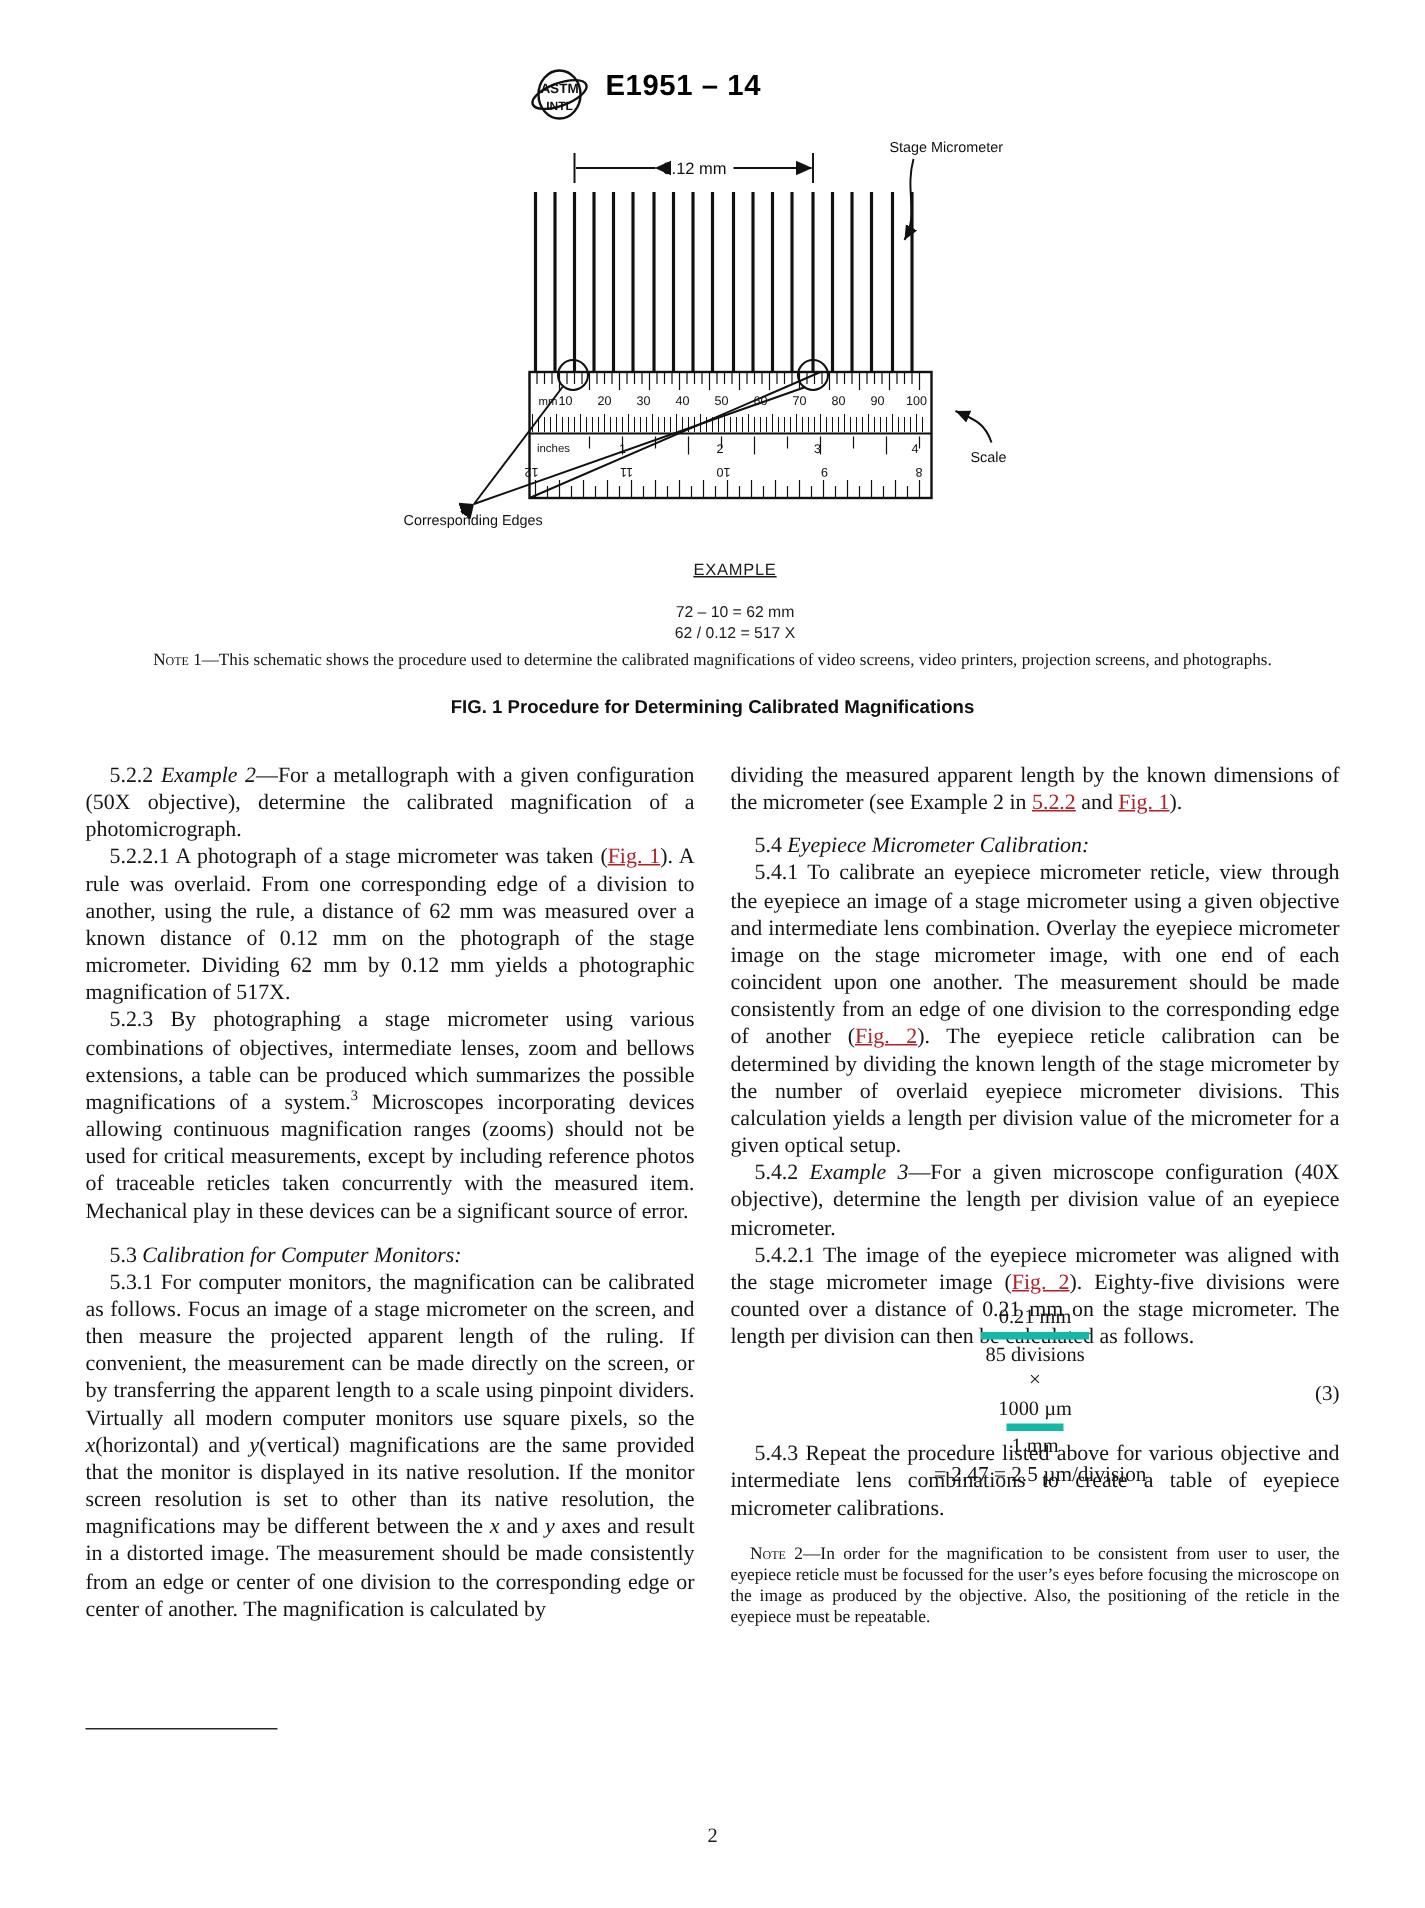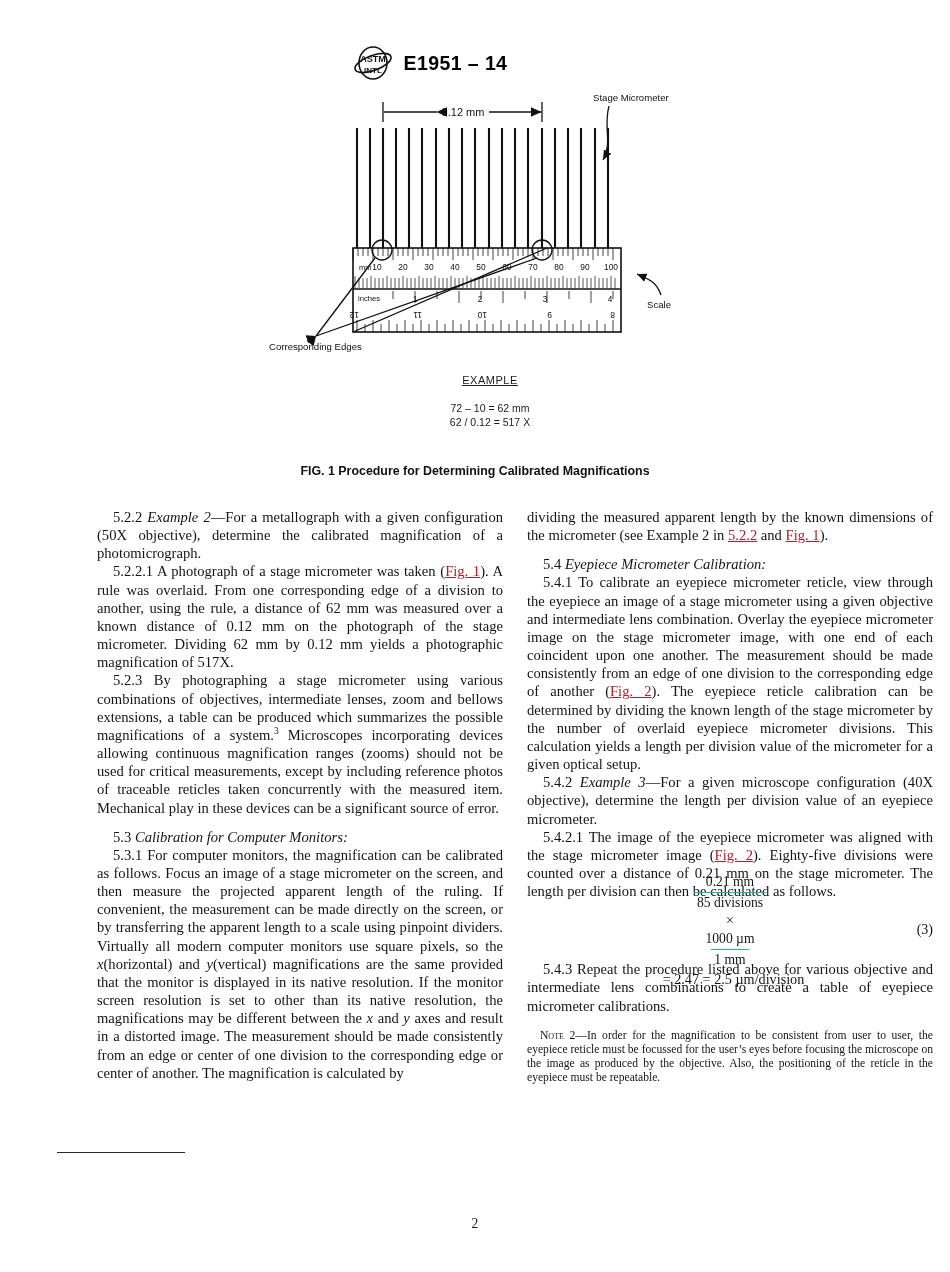--- a/index.html
+++ b/index.html
@@ -9,21 +9,21 @@
     font-family:"Liberation Serif", serif;
     color:#141414;
     position:relative;
     overflow:hidden;
   }
   .page { position:relative; width:950px; height:1272px; }
 
   
   .hdr {
     position:absolute; top:46px; left:0; width:860px;
-    display:flex; justify-content:center; align-items:center; gap:11px;
+    display:flex; justify-content:center; align-items:flex-start; gap:11px;
   }
   .astm-logo { width:40px; height:34px; display:block; }
   .hdr-title {
     font-family:"Liberation Sans", sans-serif;
     font-weight:bold; font-size:19.5px; letter-spacing:.4px; color:#000000;
   }
 
   
   .figure { position:absolute; top:88px; left:0; width:950px; height:280px; }
   .figure svg { display:block; margin:0 auto; }
@@ -47,39 +47,39 @@
     position:absolute; top:464px; left:0; width:950px; text-align:center;
     font-family:"Liberation Sans", sans-serif;
     font-weight:bold; font-size:12.4px; color:#111;
   }
 
   
   .cols { position:absolute; top:508px; left:0; width:950px; }
   .col {
     position:absolute; top:0; width:406px;
     font-size:14.6px; line-height:18.15px;
-    text-align:justify; text-justify:inter-word;margin-left:40px;
+    text-align:justify; text-justify:inter-word;
   }
   .col-left  { left:57px; }
   .col-right { left:487px; }
   p.bp { margin:0; text-indent:16px; }
   .sec { white-space:nowrap; }
   .it { font-style:italic; }
   .xref { color:#b0202a; }
   sup { font-size:9.6px; vertical-align:super; line-height:0; }
 
   
   .eqwrap {
     position:relative; margin:9px 0 9px 0;
     display:flex; align-items:center; justify-content:center;
     font-size:14.2px; height:42px;flex-direction:column;
   }
   .frac { display:inline-flex; flex-direction:column; align-items:center; margin:0 3px; }
   .frac .num { padding:0 3px 1px 3px; font-size:13.6px; }
-  .frac .den { padding:1px 3px 0 3px; border-top:1px solid #14b8a6; font-size:13.6px; }
+  .frac .den { padding:1px 3px 0 3px; border-top:5px solid #14b8a6; font-size:13.6px; }
   .eqop { margin:0 5px; font-size:14px; }
   .eqtail { margin-left:7px; }
   .eqnum { position:absolute; right:0; font-size:14px; }
 
   
   .note-sm {
     font-size:11.6px; line-height:14.1px; text-align:justify;
     margin:0; text-indent:13px;
   }
   .note-sm + .note-sm { margin-top:9px; }
@@ -378,20 +378,23 @@
       <text x="382" y="220" font-family="Liberation Sans, sans-serif" font-size="9.6" fill="#111">Scale</text>
     </svg>
   </div>
 
   <div class="example">
     <div class="ttl">EXAMPLE</div>
     <div class="ln ln1">72 – 10 = 62 mm</div>
     <div class="ln">62 / 0.12 = 517 X</div>
   </div>
 
+  <div class="note1">
+    <span class="nlabel">Note 1—</span><span>This schematic shows the procedure used to determine the calibrated magnifications of video screens, video printers, projection screens, and photographs.</span>
+  </div>
   <div class="figcap">FIG. 1 Procedure for Determining Calibrated Magnifications</div>
 
   <div class="cols">
 
     <div class="col col-left">
 
       <p class="bp">
         <span class="sec">5.2.2</span>
         <span class="it">Example 2</span><span>—For a metallograph with a given configuration (50X objective), determine the calibrated magnification of a photomicrograph.</span>
       </p>

